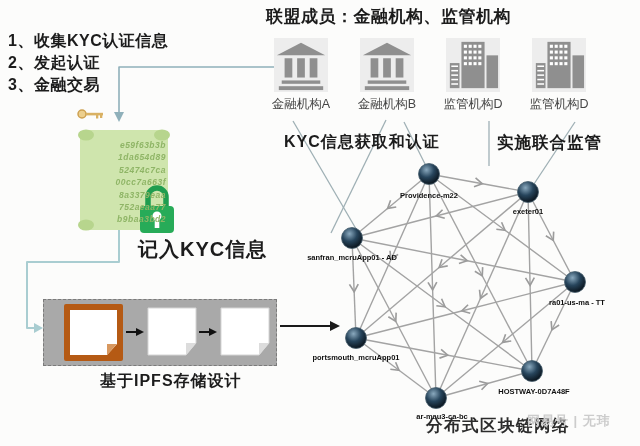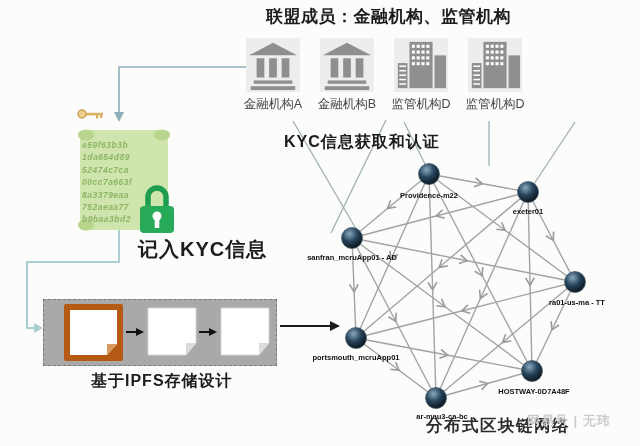--- a/index.html
+++ b/index.html
@@ -22,37 +22,37 @@
   html,body{margin:0;padding:0;background:#ffffff;}
   #stage{
     position:relative;width:640px;height:446px;overflow:hidden;
     background:#fcfcfb;
     font-family:"Liberation Sans","DejaVu Sans",sans-serif;
     color:var(--text-dark);
   }
   svg.layer{position:absolute;left:0;top:0;}
   .steps{position:absolute;left:8px;top:30px;font-size:16px;font-weight:700;line-height:22px;letter-spacing:0.5px;}
   .alliance-title{position:absolute;left:266px;top:5px;font-size:17px;font-weight:700;letter-spacing:0.5px;}
-  .members{position:absolute;left:244px;top:38px;display:flex;gap:16px;}
+  .members{position:absolute;left:272px;top:38px;display:flex;gap:28px;}
   .member{width:58px;display:flex;flex-direction:column;align-items:center;}
   .member-icon{width:54px;height:54px;background:var(--icon-bg);}
   .member-icon svg{display:block;}
   .member-label{margin-top:4px;font-size:12.5px;color:#454545;white-space:nowrap;}
   .anno{position:absolute;font-weight:700;color:var(--text-dark);z-index:5;}
   .anno-kyc{left:284px;top:132px;font-size:16px;letter-spacing:1px;}
   .anno-reg{left:497px;top:132px;font-size:16.5px;letter-spacing:1px;}
   .anno-record{left:138px;top:238px;font-size:20px;line-height:23px;letter-spacing:1px;}
-  .anno-ipfs{left:91px;top:371px;font-size:16px;letter-spacing:1px;}
+  .anno-ipfs{left:100px;top:371px;font-size:16px;letter-spacing:1px;}
   .anno-netcap{left:393px;top:415px;font-size:16.5px;letter-spacing:1.5px;color:#2b2b2b;margin-left:33px;}
   .watermark{position:absolute;left:527px;top:412px;font-size:13px;font-weight:700;color:var(--watermark-gray);letter-spacing:1px;z-index:5;}
   .scroll-wrap{position:absolute;left:70px;top:104px;width:120px;height:132px;z-index:2;}
   .hash-text{
     position:absolute;left:82px;top:139px;width:84px;z-index:3;
     font-size:8.5px;font-style:italic;font-weight:700;line-height:12.4px;
-    color:var(--hash-green);text-align:left;letter-spacing:0.5px;
+    color:var(--hash-green);text-align:right;letter-spacing:0.5px;
   }
   .ipfs-box{
     position:absolute;left:43px;top:299px;width:234px;height:67px;
     background:var(--box-gray);border:1px dashed #7a7a7a;box-sizing:border-box;z-index:2;
   }
   .edge{stroke:var(--edge-gray);stroke-width:1.4;fill:none;}
   .conn{fill:none;stroke-linejoin:round;}
   .conn-gray{stroke:var(--connector-gray);stroke-width:1.6;}
   .conn-teal{stroke:var(--connector-teal);stroke-width:2;}
   .conn-thin{stroke:#9fb0b5;stroke-width:1.3;}
@@ -71,20 +71,25 @@
     <polygon points="34,323 34,333 43,328" fill="#a9cdd1"></polygon>
     <path class="conn conn-black" d="M 280 326 L 330 326"></path>
     <polygon points="330,321 330,331 340,326" fill="#1a1a1a"></polygon>
     <path class="conn conn-thin" d="M 293 121 L 359 234"></path>
     <path class="conn conn-thin" d="M 386 120 L 331 233"></path>
     <path class="conn conn-thin" d="M 404 122 L 426 166"></path>
     <path class="conn conn-thin" d="M 489 121 L 489 166"></path>
     <path class="conn conn-thin" d="M 575 122 L 532 187"></path>
   </svg>
 
+  <div class="steps">
+      <div>1、收集KYC认证信息</div>
+      <div>2、发起认证</div>
+      <div>3、金融交易</div>
+    </div>
 
   <div class="alliance-title">联盟成员：金融机构、监管机构</div>
   <div class="members">
       <div class="member">
         <div class="member-icon">
           <svg viewBox="0 0 56 56" width="54" height="54">
             <polygon points="28,5 3,18 53,18" fill="var(--icon-gray)"></polygon>
             <rect x="11" y="21" width="8" height="20" fill="var(--icon-gray)"></rect>
             <rect x="24" y="21" width="8" height="20" fill="var(--icon-gray)"></rect>
             <rect x="37" y="21" width="8" height="20" fill="var(--icon-gray)"></rect>
@@ -198,20 +203,21 @@
       <div>e59f63b3b</div>
       <div>1da654d89</div>
       <div>52474c7ca</div>
       <div>00cc7a663f</div>
       <div>8a3379eaa</div>
       <div>752aeaa77</div>
       <div>b9baa3bd2</div>
     </div>
 
   <div class="anno anno-kyc">KYC信息获取和认证</div>
+  <div class="anno anno-reg">实施联合监管</div>
   <div class="anno anno-record">
     <div>记入KYC信息</div>
   </div>
 
   <div class="ipfs-box">
     <svg width="232" height="65" viewBox="0 0 232 65">
       <g>
         <rect x="20" y="4" width="59" height="57" rx="2" fill="var(--doc-orange)"></rect>
         <path d="M 26 10 H 73 V 44 L 63 55 H 26 Z" fill="#ffffff"></path>
         <path d="M 73 44 L 63 55 L 63 44 Z" fill="var(--doc-fold)"></path>

